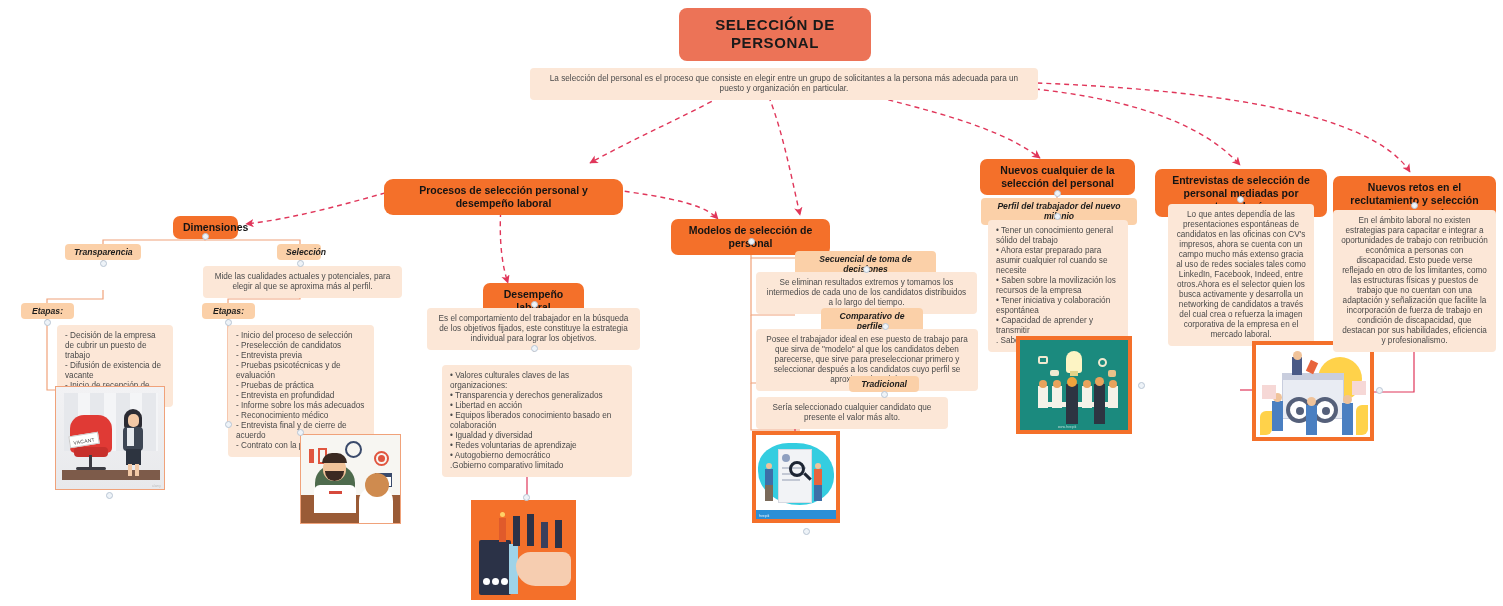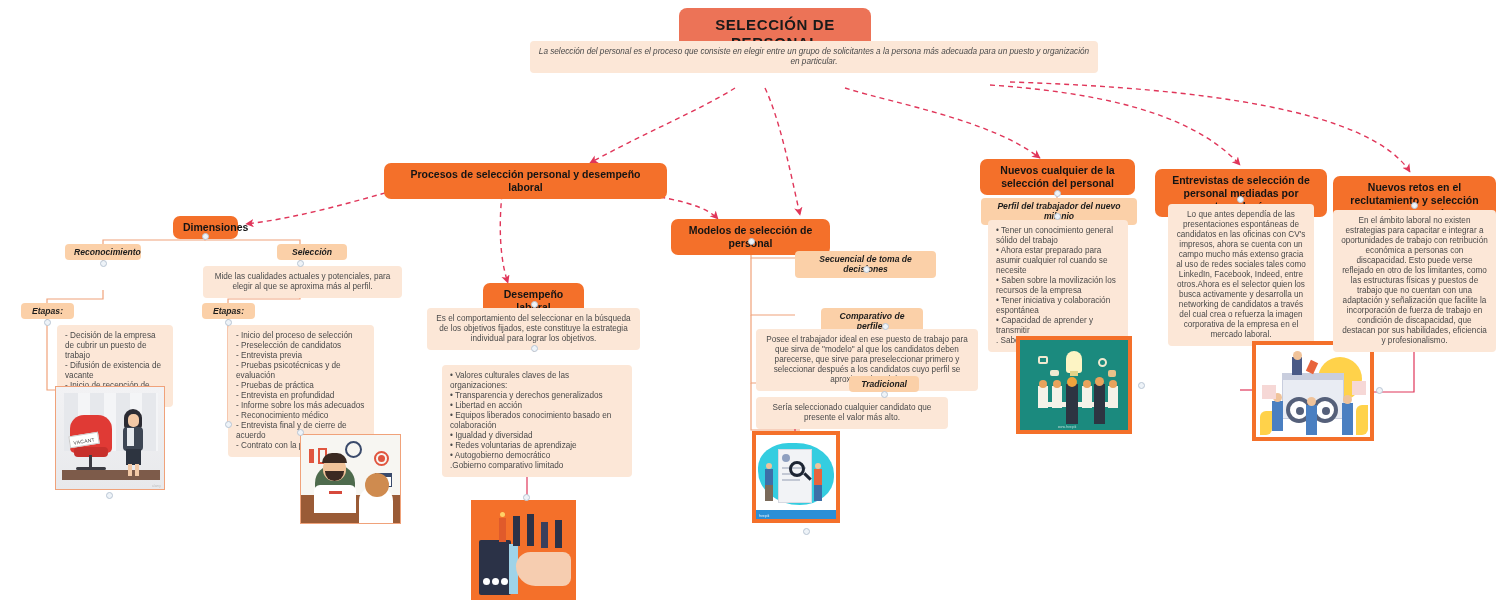--- a/index.html
+++ b/index.html
@@ -148,27 +148,27 @@
     <path d="M1240,196 L1240,204" stroke="#f0a27a" stroke-width="1.2" fill="none"></path>
     <path d="M1240,330 L1240,342" stroke="#e0365a" stroke-width="1.6" fill="none"></path>
     <path d="M1240,390 L1262,390" stroke="#e0365a" stroke-width="1.2" fill="none"></path>
 
     <path d="M1414,202 L1414,210" stroke="#f0a27a" stroke-width="1.2" fill="none"></path>
     <path d="M1414,332 L1414,392 L1370,392" stroke="#e0365a" stroke-width="1.2" fill="none"></path>
   </svg>
 
   <div class="node title-node" style="left:679px; top:8px; width:192px;">SELECCIÓN DE PERSONAL</div>
 
-  <div class="node desc" style="left:530px; top:41px; width:568px;font-style:italic;">La selección del personal es el proceso que consiste en elegir entre un grupo de solicitantes a la persona más adecuada para un puesto y organización en particular.</div>
-
-  <div class="node topic" style="left:384px; top:163px; width:283px;">Procesos de selección personal y desempeño laboral</div>
+  <div class="node desc" style="left:530px; top:68px; width:508px;">La selección del personal es el proceso que consiste en elegir entre un grupo de solicitantes a la persona más adecuada para un puesto y organización en particular.</div>
+
+  <div class="node topic" style="left:384px; top:179px; width:239px;border-radius:9px;">Procesos de selección personal y desempeño laboral</div>
 
   <div class="node topic" style="left:173px; top:216px; width:65px;">Dimensiones</div>
 
-  <div class="node chip" style="left:65px; top:244px; width:76px;">Reconocimiento</div>
+  <div class="node chip" style="left:65px; top:244px; width:76px;">Transparencia</div>
   <div class="node chip" style="left:21px; top:303px; width:53px;">Etapas:</div>
   <div class="node desc left" style="left:57px; top:325px; width:116px; white-space:pre-line;">- Decisión de la empresa de cubrir un puesto de
 trabajo
 - Difusión de existencia de vacante
 - Inicio de recepción de solicitudes</div>
 
   <div class="imgbox b-peach" style="left:55px; top:386px; width:110px; height:104px;">
     <div class="img-inner" style="background:linear-gradient(#f2f2f4,#e8e9ec);"></div>
     <div style="position:absolute; left:8px; top:6px; width:94px; height:58px; background:repeating-linear-gradient(90deg,#e6e8ec 0 14px,#f4f5f7 14px 26px);"></div>
     <div style="position:absolute; left:6px; bottom:9px; width:98px; height:10px; background:#7d5b4a;"></div>
@@ -184,21 +184,21 @@
     <div style="position:absolute; left:72px; top:27px; width:11px; height:13px; background:#f3c9a6; border-radius:5px;"></div>
     <div style="position:absolute; left:67px; top:40px; width:20px; height:24px; background:#3d4654; border-radius:4px;"></div>
     <div style="position:absolute; left:71px; top:41px; width:7px; height:18px; background:#e7eaee;"></div>
     <div style="position:absolute; left:70px; top:62px; width:15px; height:16px; background:#2d3440;"></div>
     <div style="position:absolute; left:72px; top:77px; width:4px; height:12px; background:#f3c9a6;"></div>
     <div style="position:absolute; left:79px; top:77px; width:4px; height:12px; background:#f3c9a6;"></div>
     <div class="tiny-cap r" style="color:#bcbcbc;">alamy</div>
   </div>
   <div class="handle" style="left:106px; top:492px;"></div>
 
-  <div class="node chip" style="left:277px; top:244px; width:70px;">Selección</div>
+  <div class="node chip" style="left:277px; top:244px; width:44px;">Selección</div>
   <div class="node desc" style="left:203px; top:266px; width:199px;">Mide las cualidades actuales y potenciales, para elegir al que se aproxima más al perfil.</div>
   <div class="node chip" style="left:202px; top:303px; width:53px;">Etapas:</div>
   <div class="node desc left" style="left:228px; top:325px; width:146px; white-space:pre-line;">- Inicio del proceso de selección
 - Preselección de candidatos
 - Entrevista previa
 - Pruebas psicotécnicas y de evaluación
 - Pruebas de práctica
 - Entrevista en profundidad
 - Informe sobre los más adecuados
 - Reconocimiento médico
@@ -226,21 +226,21 @@
     <div style="position:absolute; left:24px; top:36px; width:19px; height:10px; background:#3b2a22; border-radius:0 0 10px 10px;"></div>
     <div style="position:absolute; left:13px; top:50px; width:42px; height:28px; background:#ffffff; border-radius:6px 6px 0 0;"></div>
     <div style="position:absolute; left:28px; top:56px; width:13px; height:3px; background:#d6493c;"></div>
 
     <div style="position:absolute; left:58px; top:52px; width:34px; height:38px; background:#ffffff; border-radius:14px 14px 0 0;"></div>
     <div style="position:absolute; left:64px; top:38px; width:24px; height:24px; background:#cf8b4f; border-radius:12px;"></div>
   </div>
   <div class="handle" style="left:297px; top:429px;"></div>
 
   <div class="node topic" style="left:483px; top:283px; width:101px;">Desempeño laboral</div>
-  <div class="node desc" style="left:427px; top:308px; width:213px;">Es el comportamiento del seleccionar en la búsqueda de los objetivos fijados, este constituye la estrategia individual para lograr los objetivos.</div>
+  <div class="node desc" style="left:427px; top:308px; width:213px;">Es el comportamiento del trabajador en la búsqueda de los objetivos fijados, este constituye la estrategia individual para lograr los objetivos.</div>
   <div class="node desc left" style="left:442px; top:352px; width:190px; white-space:pre-line;margin-top:13px;">• Valores culturales claves de las organizaciones:
 • Transparencia y derechos generalizados
 • Libertad en acción
 • Equipos liberados conocimiento basado en
 colaboración
 • Igualdad y diversidad
 • Redes voluntarias de aprendizaje
 • Autogobierno democrático
 .Gobierno comparativo limitado</div>
 
@@ -256,20 +256,21 @@
     <div style="position:absolute; left:56px; top:14px; width:7px; height:32px; background:#2b3247;"></div>
     <div style="position:absolute; left:70px; top:22px; width:7px; height:26px; background:#3a3f5c;"></div>
     <div style="position:absolute; left:84px; top:20px; width:7px; height:28px; background:#2b3247;"></div>
     <div style="position:absolute; left:29px; top:12px; width:5px; height:5px; background:#ffd166; border-radius:50%;"></div>
   </div>
   <div class="handle" style="left:523px; top:494px;"></div>
 
   <div class="node topic" style="left:671px; top:219px; width:159px;">Modelos de selección de personal</div>
 
   <div class="node chip" style="left:795px; top:251px; width:141px;">Secuencial de toma de decisiones</div>
+  <div class="node desc" style="left:756px; top:272px; width:221px;">Se eliminan resultados extremos y tomamos los intermedios de cada uno de los candidatos distribuidos a lo largo del tiempo.</div>
 
   <div class="node chip" style="left:821px; top:308px; width:102px;">Comparativo de perfiles</div>
   <div class="node desc" style="left:756px; top:329px; width:222px;">Posee el trabajador ideal en ese puesto de trabajo para que sirva de "modelo" al que los candidatos deben parecerse, que sirve para preseleccionar primero y seleccionar después a los candidatos cuyo perfil se aproxima al modelo.</div>
 
   <div class="node chip" style="left:849px; top:376px; width:70px;">Tradicional</div>
   <div class="node desc" style="left:756px; top:397px; width:192px;">Sería seleccionado cualquier candidato que presente el valor más alto.</div>
 
   <div class="imgbox b-orange" style="left:752px; top:431px; width:88px; height:92px;">
     <div class="img-inner" style="background:#ffffff;"></div>
     <div style="position:absolute; left:2px; top:8px; width:76px; height:62px; background:#34cde0; border-radius:40% 50% 45% 55%;"></div>

